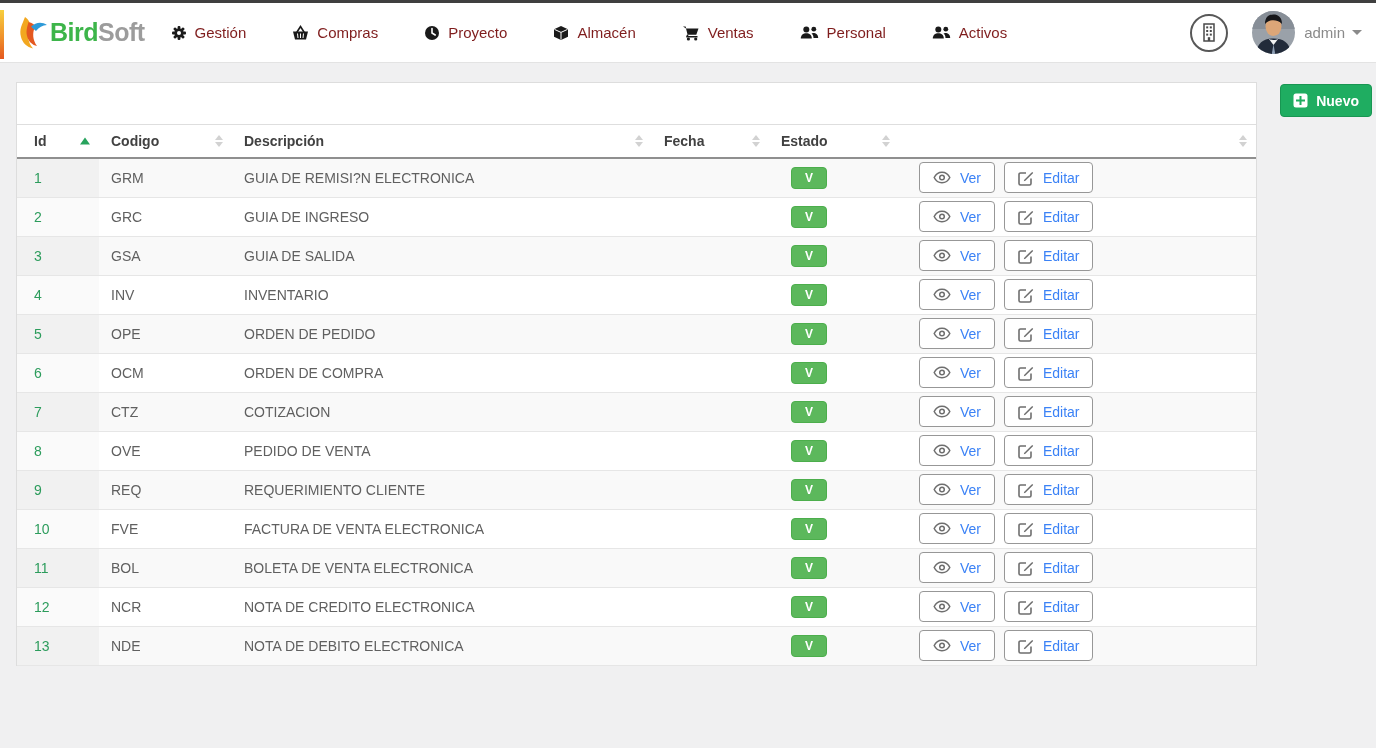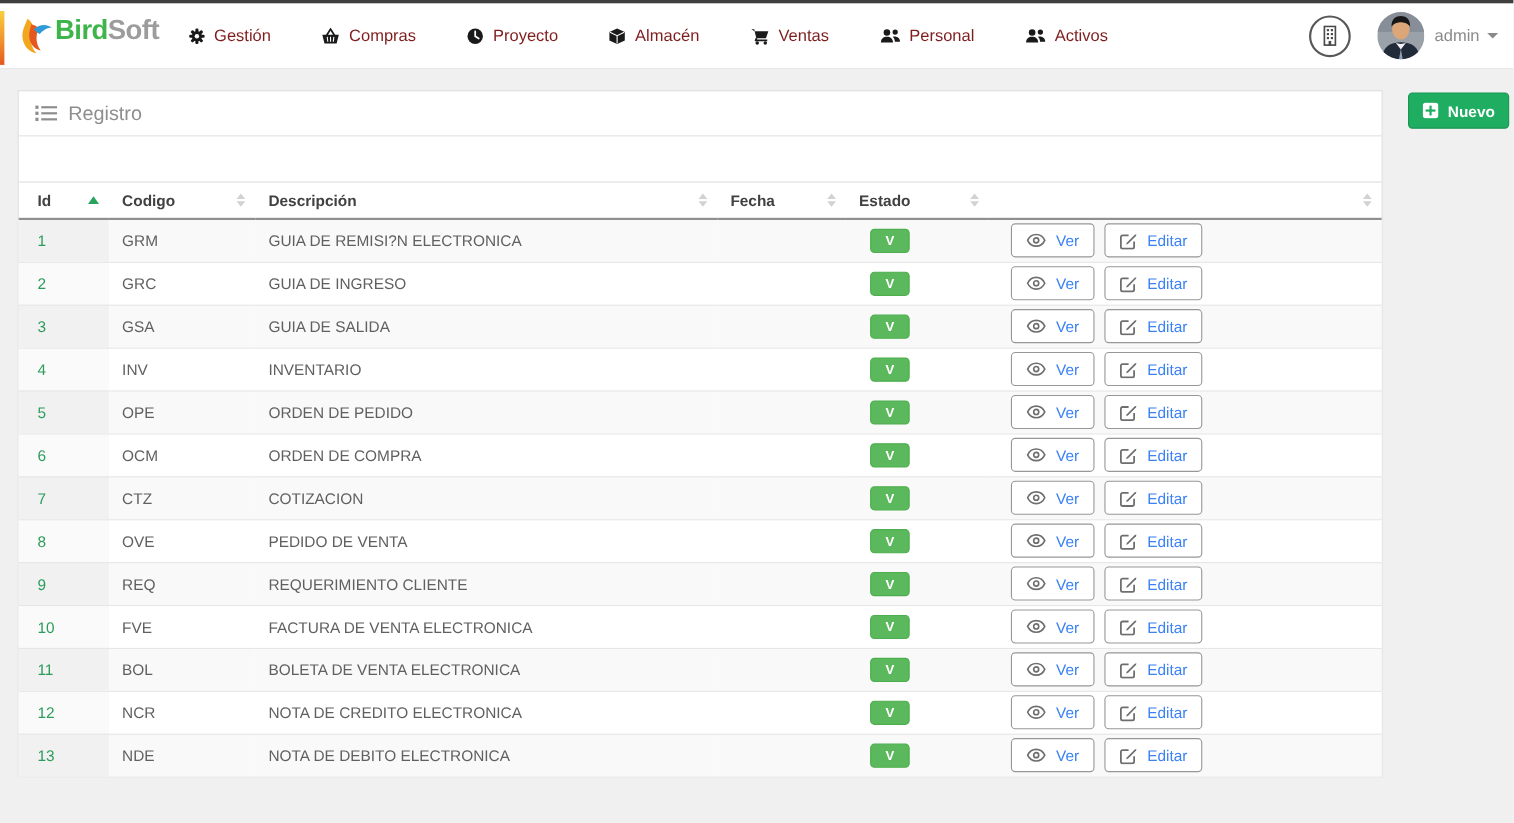--- a/index.html
+++ b/index.html
@@ -5,21 +5,21 @@
   * { margin:0; padding:0; box-sizing:border-box; }
   html,body { width:1376px; height:748px; overflow:hidden;
     font-family:"Liberation Sans", sans-serif; background:#f0f0f1; }
 
   
   .navbar { position:relative; height:63px; background:#fff;
     border-top:3px solid #3f3f3f; border-bottom:1px solid #e3e3e3;
     display:flex; align-items:center; }
   .navbar::before { content:""; position:absolute; left:0; top:7px; width:4px; height:49px;
     background:linear-gradient(180deg,#f7cf3e 0%,#f0922b 55%,#e4581f 100%); }
-  .logo { display:flex; align-items:flex-start; margin-left:16px; cursor:pointer; }
+  .logo { display:flex; align-items:center; margin-left:16px; cursor:pointer; }
   .logo-text { font-size:25px; font-weight:bold; letter-spacing:-0.5px; margin-left:2px; }
   .logo-bird { color:#3db54a; }
   .logo-soft { color:#9c9c9c; }
   .nav { display:flex; margin-left:26px; gap:46px; align-items:center; }
   .nav-item { display:flex; align-items:center; gap:8px; font-size:15px; color:#7f1d1d; cursor:pointer; white-space:nowrap; }
   .nav-right { margin-left:auto; display:flex; align-items:center; margin-right:14px; }
   .circle-btn { width:38px; height:38px; border:2px solid #585858; border-radius:50%;
     background:#fff; display:flex; align-items:center; justify-content:center; cursor:pointer; }
   .avatar { width:43px; height:43px; border-radius:50%; overflow:hidden; margin-left:24px; cursor:pointer; flex:none; }
   .admin { display:flex; align-items:center; gap:7px; margin-left:9px; color:#8a8a8a; font-size:15px; cursor:pointer; }
@@ -214,35 +214,20 @@
       <svg width="15" height="15" viewBox="0 0 15 15">
         <rect x="0.5" y="0.5" width="14" height="14" rx="2.5" fill="#fff"></rect>
         <rect x="6.5" y="3" width="2" height="9" fill="#1fad61"></rect>
         <rect x="3" y="6.5" width="9" height="2" fill="#1fad61"></rect>
       </svg>
     </span>
     <span>Nuevo</span>
   </button>
 
   <div class="panel">
-    <div class="panel-heading">
-      <span class="icon">
-        <svg width="20" height="16" viewBox="0 0 20 16">
-            <g fill="#8e8e8e">
-          <rect x="0" y="1" width="3" height="3"></rect>
-              <rect x="5.5" y="1.5" width="14.5" height="2"></rect>
-          <rect x="0" y="6.5" width="3" height="3"></rect>
-              <rect x="5.5" y="7" width="14.5" height="2"></rect>
-          <rect x="0" y="12" width="3" height="3"></rect>
-              <rect x="5.5" y="12.5" width="14.5" height="2"></rect>
-        </g>
-          </svg>
-      </span>
-      <span>Registro</span>
-    </div>
 
     <div class="panel-sub"></div>
 
     <div class="table-zone">
 
       <table class="grid">
         <colgroup>
           <col class="c-id">
             <col class="c-cod">
             <col class="c-desc">

